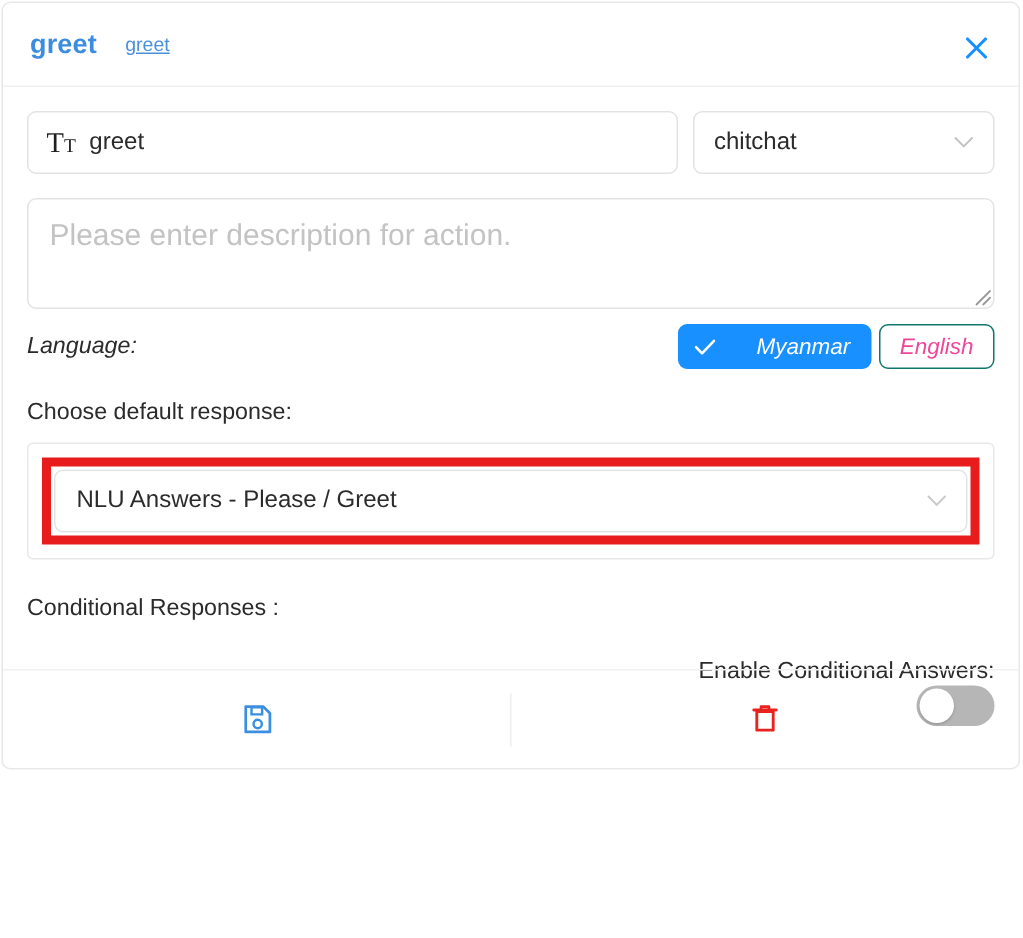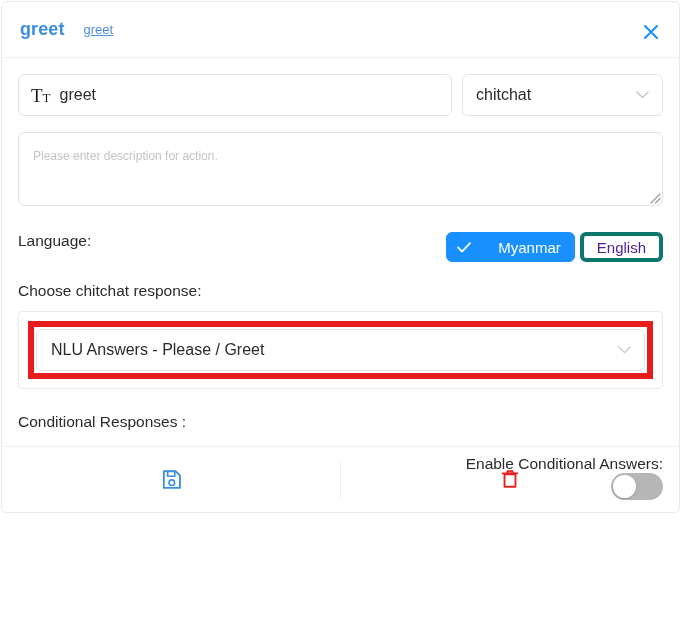--- a/index.html
+++ b/index.html
@@ -131,37 +131,38 @@
     width: 100%;
     height: 74px;
     border: 1px solid #e3e3e3;
     border-radius: 6px;
     box-sizing: border-box;
     padding: 13px 14px;
     background: #fff;
     cursor: text;
   }
   .desc-placeholder {
-    font-size: 12px;
+    font-size: 20px;
     color: #c3c3c3;
   }
   .resize-grip {
     position: absolute;
     right: 2px;
     bottom: 2px;
     width: 14px;
     height: 14px;
     pointer-events: none;
   }
 
   .lang-row {
     display: flex;
-    align-items: flex-start;
-    margin-top: 26px;
+    align-items: center;
+    margin-top: 10px;
     height: 30px;
+    font-style: italic;
   }
   .label-txt {
     font-size: 15.5px;
     color: #2b2b2b;
   }
   .lang-btns {
     margin-left: auto;
     display: flex;
     align-items: center;
   }
@@ -178,22 +179,22 @@
   }
   .lang-btn.active {
     background: #1890ff;
     color: #ffffff;
     border: 1px solid #1890ff;
     padding-left: 10px;
     gap: 20px;
   }
   .lang-btn.inactive {
     background: #ffffff;
-    color: #4c1d95;
-    border: 4px solid #0f766e;
+    color: #ec4899;
+    border: 1px solid #0f766e;
     margin-left: 5px;
   }
   .check-ic {
     width: 14px;
     height: 11px;
     margin-right: 7px;
     flex: 0 0 auto;
   }
 
   .choose-label {
@@ -338,21 +339,21 @@
             <path d="M1 5.4 L5 9.6 L13 1.2" stroke="#ffffff" stroke-width="1.7" fill="none" stroke-linecap="round" stroke-linejoin="round"></path>
           </svg>
           <span>Myanmar</span>
         </div>
         <div class="lang-btn inactive">
           <span>English</span>
         </div>
       </div>
     </div>
 
-    <div class="choose-label">Choose chitchat response:</div>
+    <div class="choose-label">Choose default response:</div>
 
     <div class="resp-panel">
       <div class="red-highlight">
         <div class="resp-select">
           <span class="sel-value">NLU Answers - Please / Greet</span>
           <svg class="chev" viewBox="0 0 13 8">
             <path d="M1 1 L6.5 6.6 L12 1" stroke="#c9c9c9" stroke-width="1.3" fill="none" stroke-linecap="round"></path>
           </svg>
         </div>
       </div>

